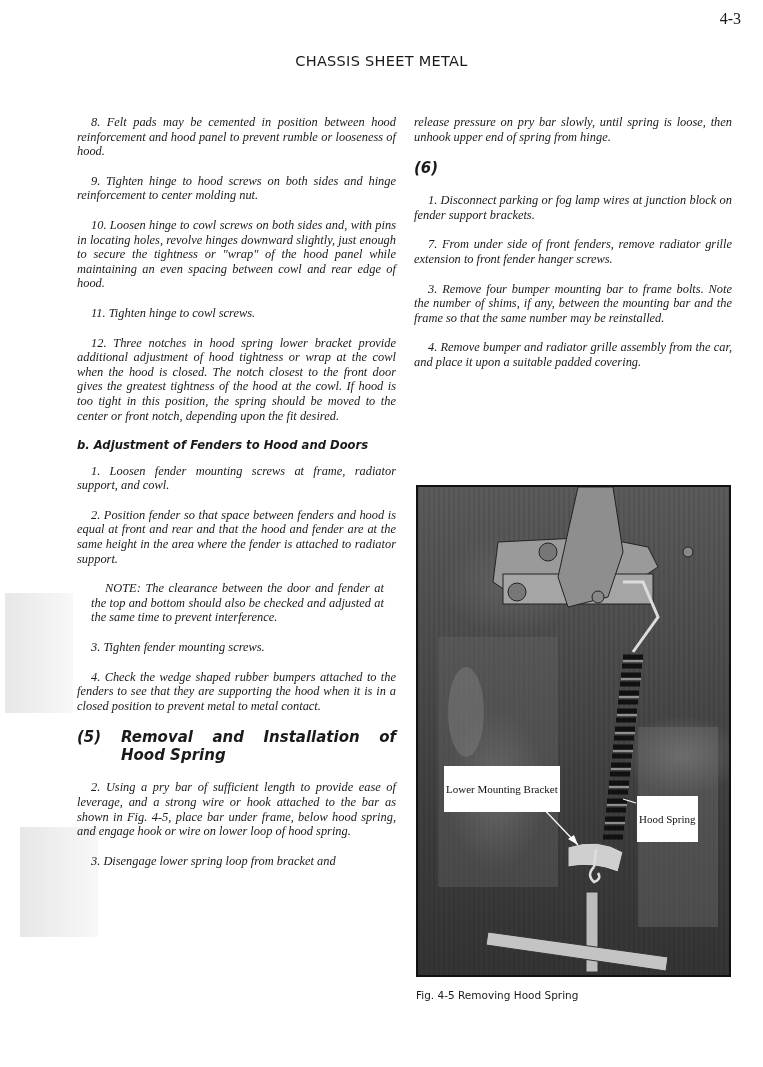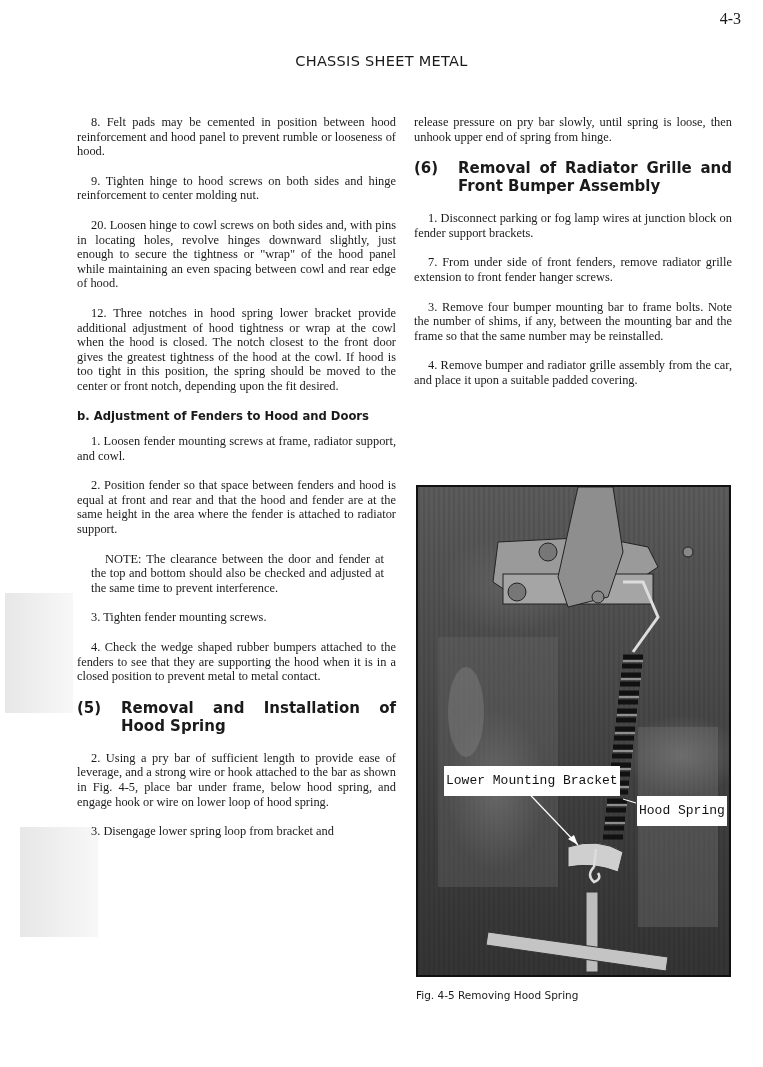--- a/index.html
+++ b/index.html
@@ -1,55 +1,56 @@
 <!DOCTYPE html>
 <html><head>
 <meta charset="utf-8">
 <style>
   html, body { margin: 0; padding: 0; background: #ffffff; }
   body { width: 763px; height: 1067px; position: relative; overflow: hidden; color: #1a1a1a; }
   .page-num { position: absolute; top: 10px; right: 22px; font-family: "Liberation Serif", serif; font-size: 16px; }
   .page-title { position: absolute; top: 53px; left: 0; width: 763px; text-align: center; font-family: "DejaVu Sans", sans-serif; font-size: 14.5px; letter-spacing: 0.3px; }
-  .col { position: absolute; font-family: "Liberation Serif", serif; font-size: 12.4px; line-height: 14.6px; text-align: justify; }
+  .col { position: absolute; font-family: "Liberation Serif", serif; font-size: 12.4px; line-height: 14.6px; text-align: justify; font-style: italic; }
   .col-left { left: 77px; top: 115px; width: 319px; }
   .col-right { left: 414px; top: 115px; width: 318px; }
   .para { margin: 0 0 15px 0; text-indent: 14px; }
   .note { margin: 0 12px 15px 14px; text-indent: 14px; }
   .subhead { font-family: "DejaVu Sans", sans-serif; font-weight: bold; font-size: 11.6px; margin: 2px 0 11px 0; }
   .section-head { display: flex; font-family: "DejaVu Sans", sans-serif; font-weight: bold; font-size: 15px; line-height: 18px; margin: 6px 0 16px 0; }
   .section-num { width: 44px; flex: none; }
   .figure { position: absolute; left: 416px; top: 485px; width: 315px; height: 492px; border: 2px solid #111; box-sizing: border-box; overflow: hidden;
     background:
       radial-gradient(ellipse 60px 40px at 85% 55%, rgba(140,140,140,0.5), transparent),
       radial-gradient(ellipse 50px 80px at 25% 62%, rgba(150,150,150,0.45), transparent),
       radial-gradient(ellipse 70px 50px at 30% 20%, rgba(120,120,120,0.4), transparent),
       repeating-linear-gradient(90deg, rgba(0,0,0,0.08) 0 2px, transparent 2px 5px),
       linear-gradient(180deg, #5b5b5b 0%, #4a4a4a 40%, #3d3d3d 70%, #343434 100%); }
   .fig-svg { position: absolute; left: 0; top: 0; }
-  .callout { position: absolute; background: #ffffff; color: #111; font-family: Liberation Mono, monospace; font-size: 13px; padding: 8px 2px; line-height: 14px; white-space: nowrap; }
+  .callout { position: absolute; background: #ffffff; color: #111; font-family: Liberation Serif, serif; font-size: 11px; padding: 16px 2px; line-height: 14px; white-space: nowrap; }
   .callout-bracket { left: 26px; top: 279px; }
   .callout-spring { left: 219px; top: 309px; }
   .caption { position: absolute; left: 416px; top: 989px; width: 315px; text-align: left; font-family: "DejaVu Sans", sans-serif; font-size: 10.5px; }
   .scan-smudge { position: absolute; background: linear-gradient(90deg, rgba(225,225,225,0.8), rgba(240,240,240,0.5)); }
   .smudge-a { left: 5px; top: 593px; width: 68px; height: 120px; }
   .smudge-b { left: 20px; top: 827px; width: 78px; height: 110px; }
 </style>
 </head>
 <body>
 
 <div class="scan-smudge smudge-a"></div>
 <div class="scan-smudge smudge-b"></div>
 
 <div class="page-num">4-3</div>
 <div class="page-title">CHASSIS SHEET METAL</div>
 
 <div class="col col-left">
   <p class="para">8. Felt pads may be cemented in position between hood reinforcement and hood panel to prevent rumble or looseness of hood.</p>
   <p class="para">9. Tighten hinge to hood screws on both sides and hinge reinforcement to center molding nut.</p>
-  <p class="para">20. Loosen hinge to cowl screws on both sides and, with pins in locating holes, revolve hinges downward slightly, just enough to secure the tightness or "wrap" of the hood panel while maintaining an even spacing between cowl and rear edge of hood.</p>
+  <p class="para">10. Loosen hinge to cowl screws on both sides and, with pins in locating holes, revolve hinges downward slightly, just enough to secure the tightness or "wrap" of the hood panel while maintaining an even spacing between cowl and rear edge of hood.</p>
+  <p class="para">11. Tighten hinge to cowl screws.</p>
   <p class="para">12. Three notches in hood spring lower bracket provide additional adjustment of hood tightness or wrap at the cowl when the hood is closed. The notch closest to the front door gives the greatest tightness of the hood at the cowl. If hood is too tight in this position, the spring should be moved to the center or front notch, depending upon the fit desired.</p>
 
   <div class="subhead">b. Adjustment of Fenders to Hood and Doors</div>
   <p class="para">1. Loosen fender mounting screws at frame, radiator support, and cowl.</p>
   <p class="para">2. Position fender so that space between fenders and hood is equal at front and rear and that the hood and fender are at the same height in the area where the fender is attached to radiator support.</p>
   <p class="note">NOTE: The clearance between the door and fender at the top and bottom should also be checked and adjusted at the same time to prevent interference.</p>
   <p class="para">3. Tighten fender mounting screws.</p>
   <p class="para">4. Check the wedge shaped rubber bumpers attached to the fenders to see that they are supporting the hood when it is in a closed position to prevent metal to metal contact.</p>
 
   <div class="section-head">
@@ -58,21 +59,20 @@
   </div>
   <p class="para">2. Using a pry bar of sufficient length to provide ease of leverage, and a strong wire or hook attached to the bar as shown in Fig. 4-5, place bar under frame, below hood spring, and engage hook or wire on lower loop of hood spring.</p>
   <p class="para">3. Disengage lower spring loop from bracket and</p>
 </div>
 
 <div class="col col-right">
   <p class="para" style="text-indent:0">release pressure on pry bar slowly, until spring is loose, then unhook upper end of spring from hinge.</p>
 
   <div class="section-head">
     <span class="section-num">(6)</span>
-    <span>Removal of Radiator Grille and Front Bumper Assembly</span>
   </div>
   <p class="para">1. Disconnect parking or fog lamp wires at junction block on fender support brackets.</p>
   <p class="para">7. From under side of front fenders, remove radiator grille extension to front fender hanger screws.</p>
   <p class="para">3. Remove four bumper mounting bar to frame bolts. Note the number of shims, if any, between the mounting bar and the frame so that the same number may be reinstalled.</p>
   <p class="para">4. Remove bumper and radiator grille assembly from the car, and place it upon a suitable padded covering.</p>
 </div>
 
 <div class="figure">
   <svg class="fig-svg" width="315" height="492" viewBox="0 0 315 492">
 

